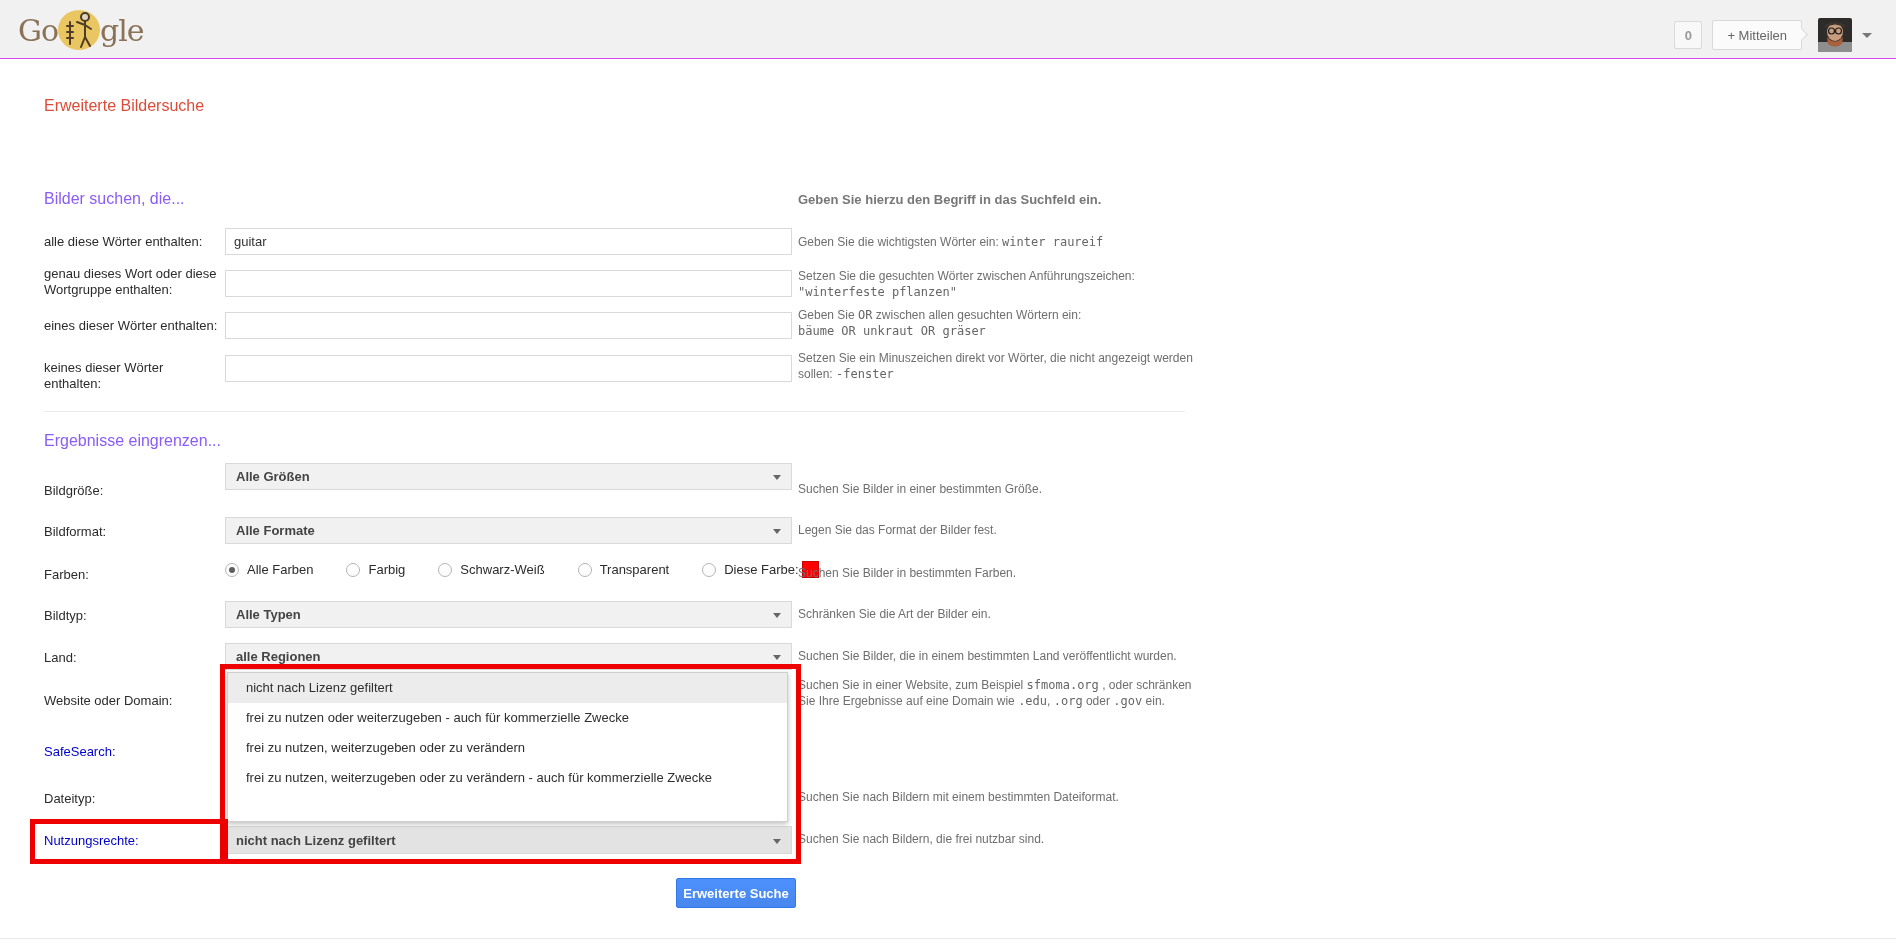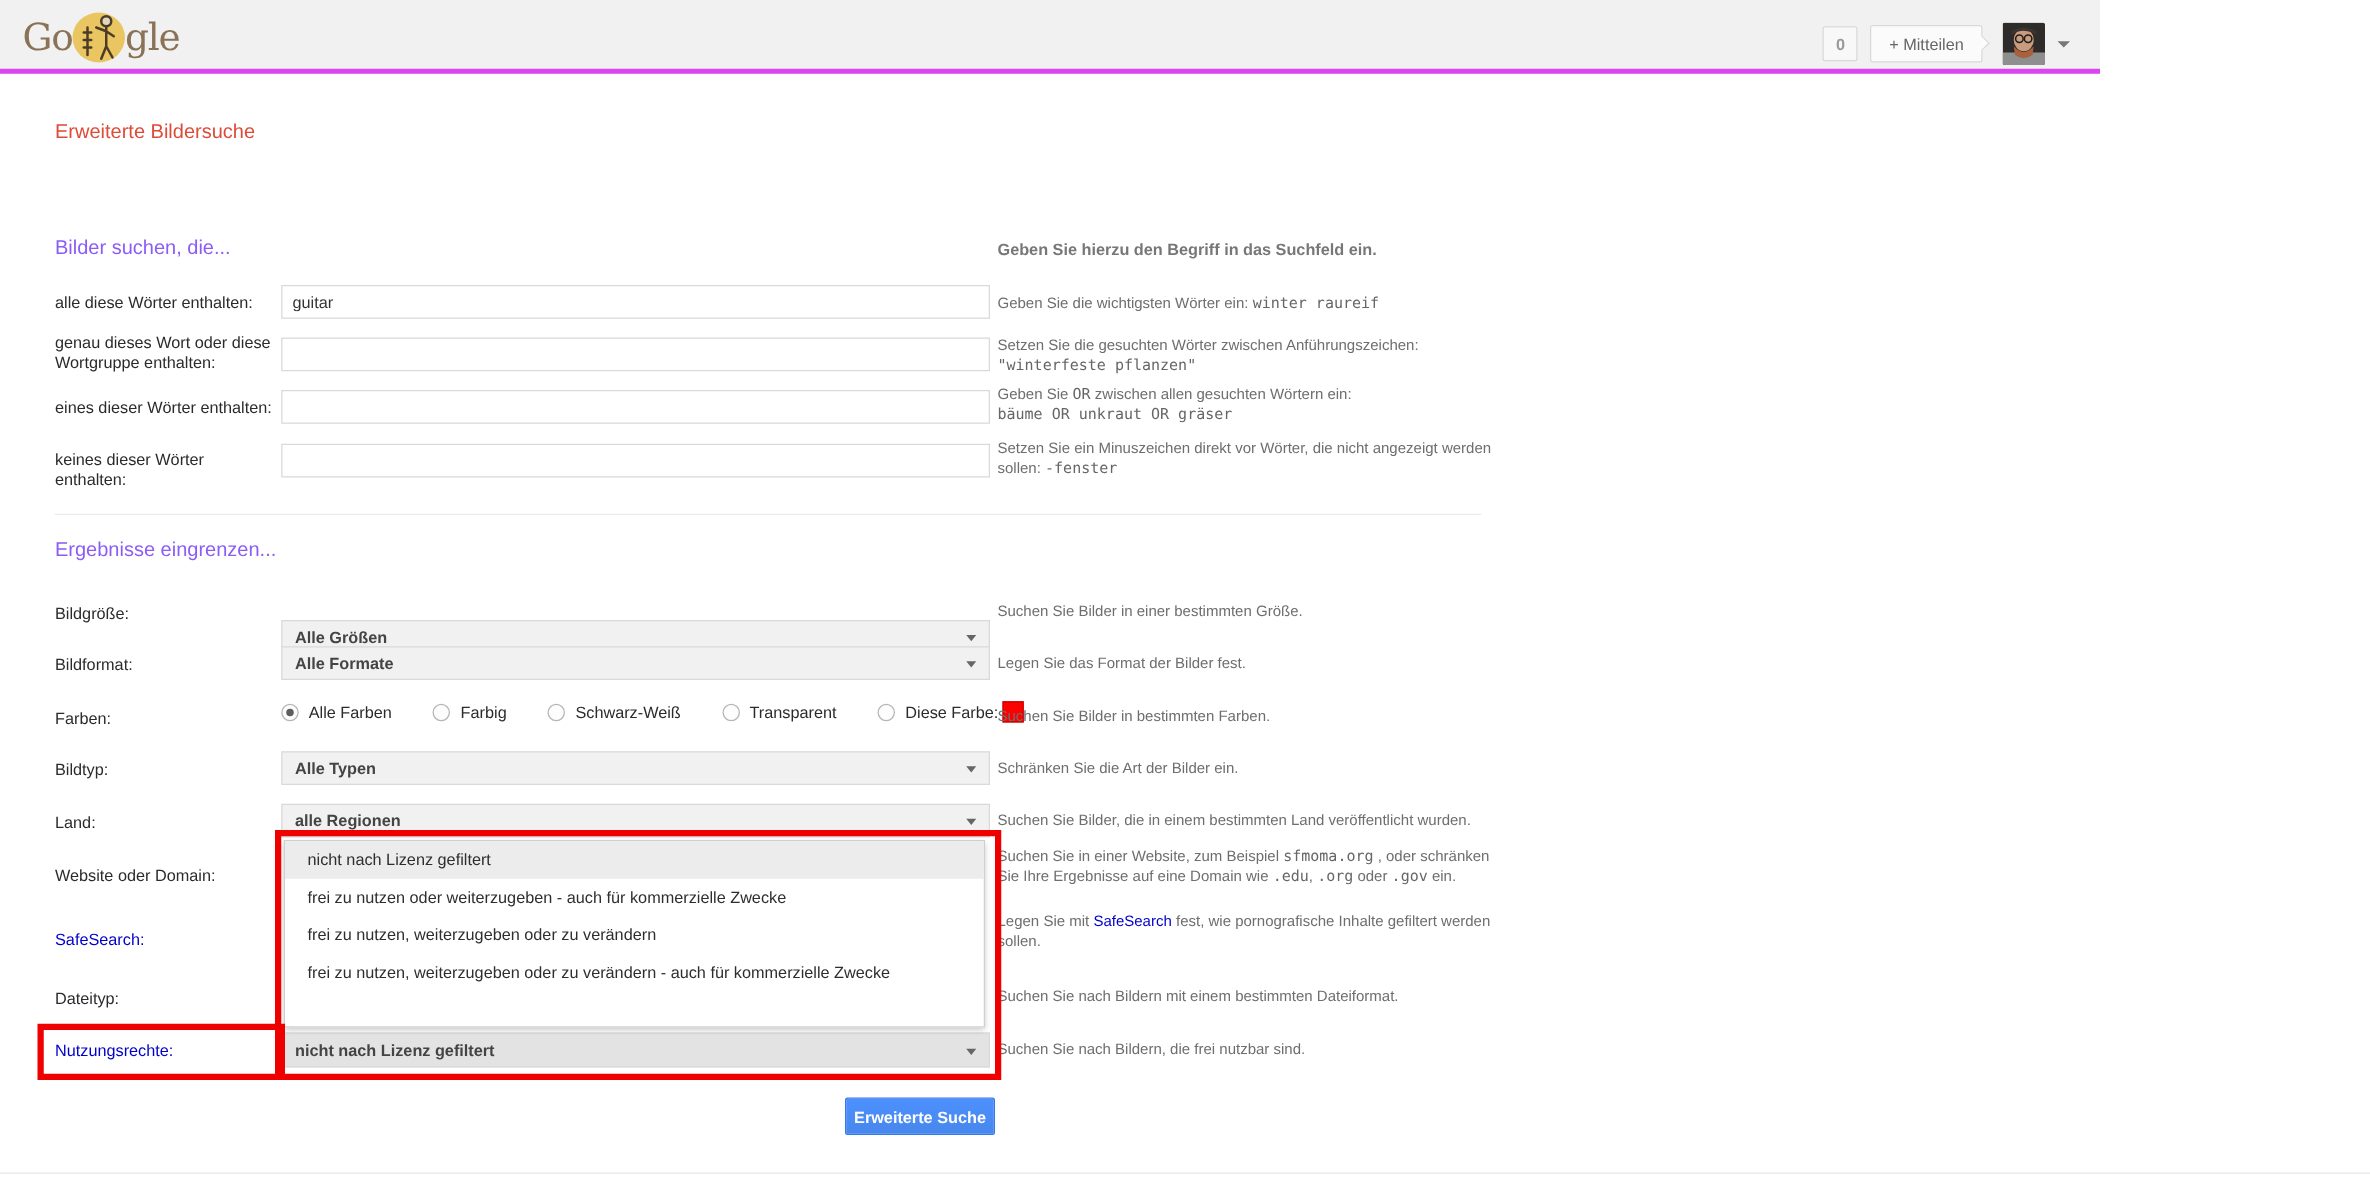--- a/index.html
+++ b/index.html
@@ -1,22 +1,22 @@
 <!DOCTYPE html>
 <html><head>
 <meta charset="utf-8">
 <style>
   * { margin:0; padding:0; box-sizing:border-box; }
   html,body { width:1896px; height:946px; background:#fff; overflow:hidden;
               font-family:"Liberation Sans", sans-serif; }
   #page { position:relative; width:1896px; height:946px; }
 
   
-  .topbar { position:absolute; left:0; top:0; width:1680px; height:59px;
-            background:#f1f1f1; border-bottom:4px solid #d946ef; }
+  .topbar { position:absolute; left:0; top:0; width:1896px; height:59px;
+            background:#f1f1f1; border-bottom:1px solid #d946ef; }
   .logo { position:absolute; left:18px; top:6px; height:48px; display:flex; align-items:center;
           font-family:"DejaVu Serif", serif; font-size:30px; color:#8a7257; letter-spacing:-1px; }
   .logo .doodle { width:46px; height:44px; margin:0 -2px; }
   .hdr-right { position:absolute; right:24px; top:18px; display:flex; align-items:center; gap:10px; }
   .count-btn { width:28px; height:28px; border:1px solid #d9d9d9; border-radius:2px; background:#f8f8f8;
                color:#999; font-size:13px; font-weight:bold; display:flex; align-items:center; justify-content:center; cursor:pointer; }
   .share-btn { position:relative; height:28px; padding:14px 14px; border:1px solid #d9d9d9; border-radius:2px;
                background:#fbfbfb; color:#666; font-size:13px; display:flex; align-items:center; cursor:pointer; }
   .share-btn::after { content:""; position:absolute; right:-5px; top:9px; width:8px; height:8px;
                background:#fbfbfb; border-top:1px solid #d9d9d9; border-right:1px solid #d9d9d9;
@@ -129,21 +129,21 @@
 
   <div class="lbl" style="top:360px">keines dieser Wörter enthalten:</div>
   <input class="txt-input" style="top: 355px;" value="">
   <div class="help" style="top:350px"><span>Setzen Sie ein Minuszeichen direkt vor Wörter, die nicht angezeigt werden sollen: </span><span class="mono">-fenster</span></div>
 
   <div class="divider" style="top:411px"></div>
 
   <div class="sec-head" style="top:432px">Ergebnisse eingrenzen...</div>
 
   <div class="lbl" style="top:483px">Bildgröße:</div>
-  <div class="sel" style="top:496px">
+  <div class="sel" style="top:463px">
     <span>Alle Größen</span>
     <span class="sel-arrow"></span>
   </div>
   <div class="help" style="top:481px"><span>Suchen Sie Bilder in einer bestimmten Größe.</span></div>
 
   <div class="lbl" style="top:524px">Bildformat:</div>
   <div class="sel" style="top:517px">
     <span>Alle Formate</span>
     <span class="sel-arrow"></span>
   </div>
@@ -186,21 +186,20 @@
   <div class="sel" style="top:643px">
     <span>alle Regionen</span>
     <span class="sel-arrow"></span>
   </div>
   <div class="help" style="top:648px"><span>Suchen Sie Bilder, die in einem bestimmten Land veröffentlicht wurden.</span></div>
 
   <div class="lbl" style="top:693px">Website oder Domain:</div>
   <div class="help" style="top:677px"><span>Suchen Sie in einer Website, zum Beispiel </span><span class="mono">sfmoma.org</span><span> , oder schränken Sie Ihre Ergebnisse auf eine Domain wie </span><span class="mono">.edu</span><span>, </span><span class="mono">.org</span><span> oder </span><span class="mono">.gov</span><span> ein.</span></div>
 
   <div class="lbl link" style="top:744px">SafeSearch:</div>
-  <div class="help" style="top:729px"><span>Legen Sie mit </span><span class="hlink">SafeSearch</span><span> fest, wie pornografische Inhalte gefiltert werden sollen.</span></div>
 
   <div class="lbl" style="top:791px">Dateityp:</div>
   <div class="help" style="top:789px"><span>Suchen Sie nach Bildern mit einem bestimmten Dateiformat.</span></div>
 
   <div class="lbl link" style="top:833px">Nutzungsrechte:</div>
   <div class="sel open" style="top:826px; height:28px">
     <span>nicht nach Lizenz gefiltert</span>
     <span class="sel-arrow" style="top:12px"></span>
   </div>
   <div class="help" style="top:831px"><span>Suchen Sie nach Bildern, die frei nutzbar sind.</span></div>

